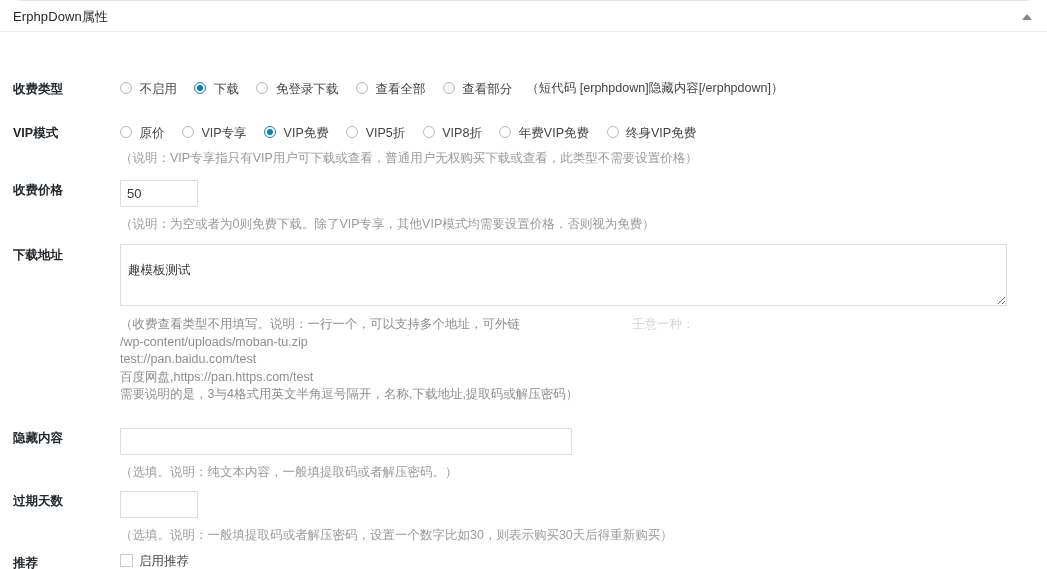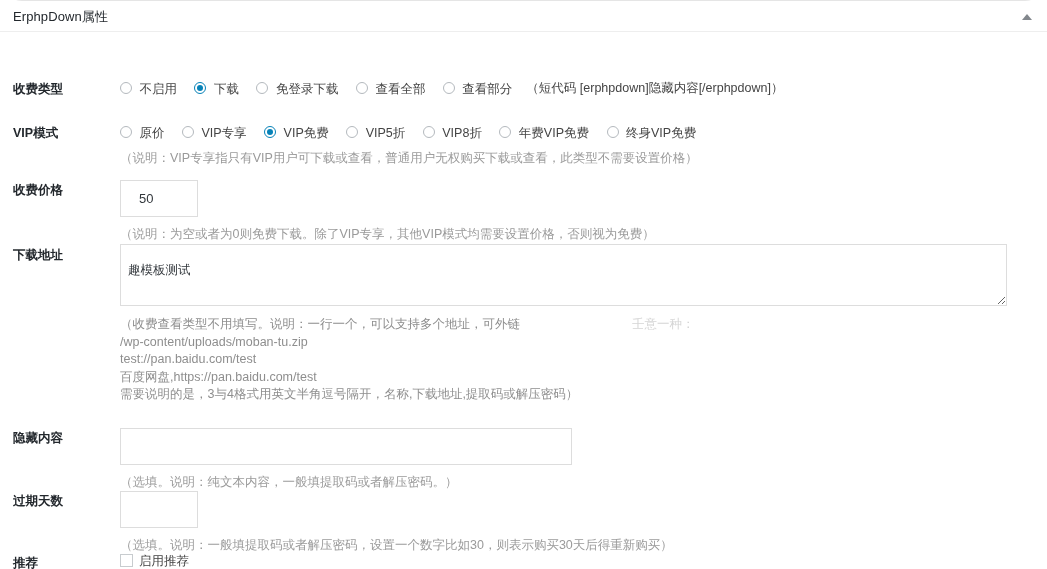--- a/index.html
+++ b/index.html
@@ -159,24 +159,24 @@
   }
 
   
   input[type="text"].txt {
     font-family: "Liberation Sans", "DejaVu Sans", sans-serif;
     font-size: 13px;
     color: #32373c;
     border: 1px solid #dddddd;
     background: #fff;
     border-radius: 0;
-    padding: 3px 18px;
+    padding: 3px 6px;
     box-sizing: border-box;
     outline: none;
-    height: 37px;
+    height: 27px;
     line-height: 18px;
   }
   .txt.price { width: 78px; }
   .txt.hidden-content { width: 452px; }
   .txt.expire { width: 78px; }
 
   textarea.area {
     font-family: "Liberation Sans", "DejaVu Sans", sans-serif;
     font-size: 12.5px;
     color: #32373c;
@@ -325,21 +325,21 @@
 
       <div class="row" id="row-download-url">
         <div class="row-label">下载地址</div>
         <div class="row-field">
           <textarea class="area" style="">趣模板测试</textarea>
           <div class="gap-10"></div>
           <div class="desc-block">
             <div class="desc-line"><span>（收费查看类型不用填写。说明：一行一个，可以支持多个地址，可外链</span><span class="desc-ghost" style="padding-left:112px;">壬意一种：</span></div>
             <div class="desc-line">/wp-content/uploads/moban-tu.zip</div>
             <div class="desc-line">test://pan.baidu.com/test</div>
-            <div class="desc-line">百度网盘,https://pan.baidu.com/test</div>
+            <div class="desc-line">百度网盘,https://pan.https.com/test</div>
             <div class="desc-line">需要说明的是，3与4格式用英文半角逗号隔开，名称,下载地址,提取码或解压密码）</div>
           </div>
         </div>
       </div>
 
       <div class="row" id="row-hidden">
         <div class="row-label">隐藏内容</div>
         <div class="row-field">
           <input type="text" class="txt hidden-content" value="" style="">
           <div class="gap-9"></div>

